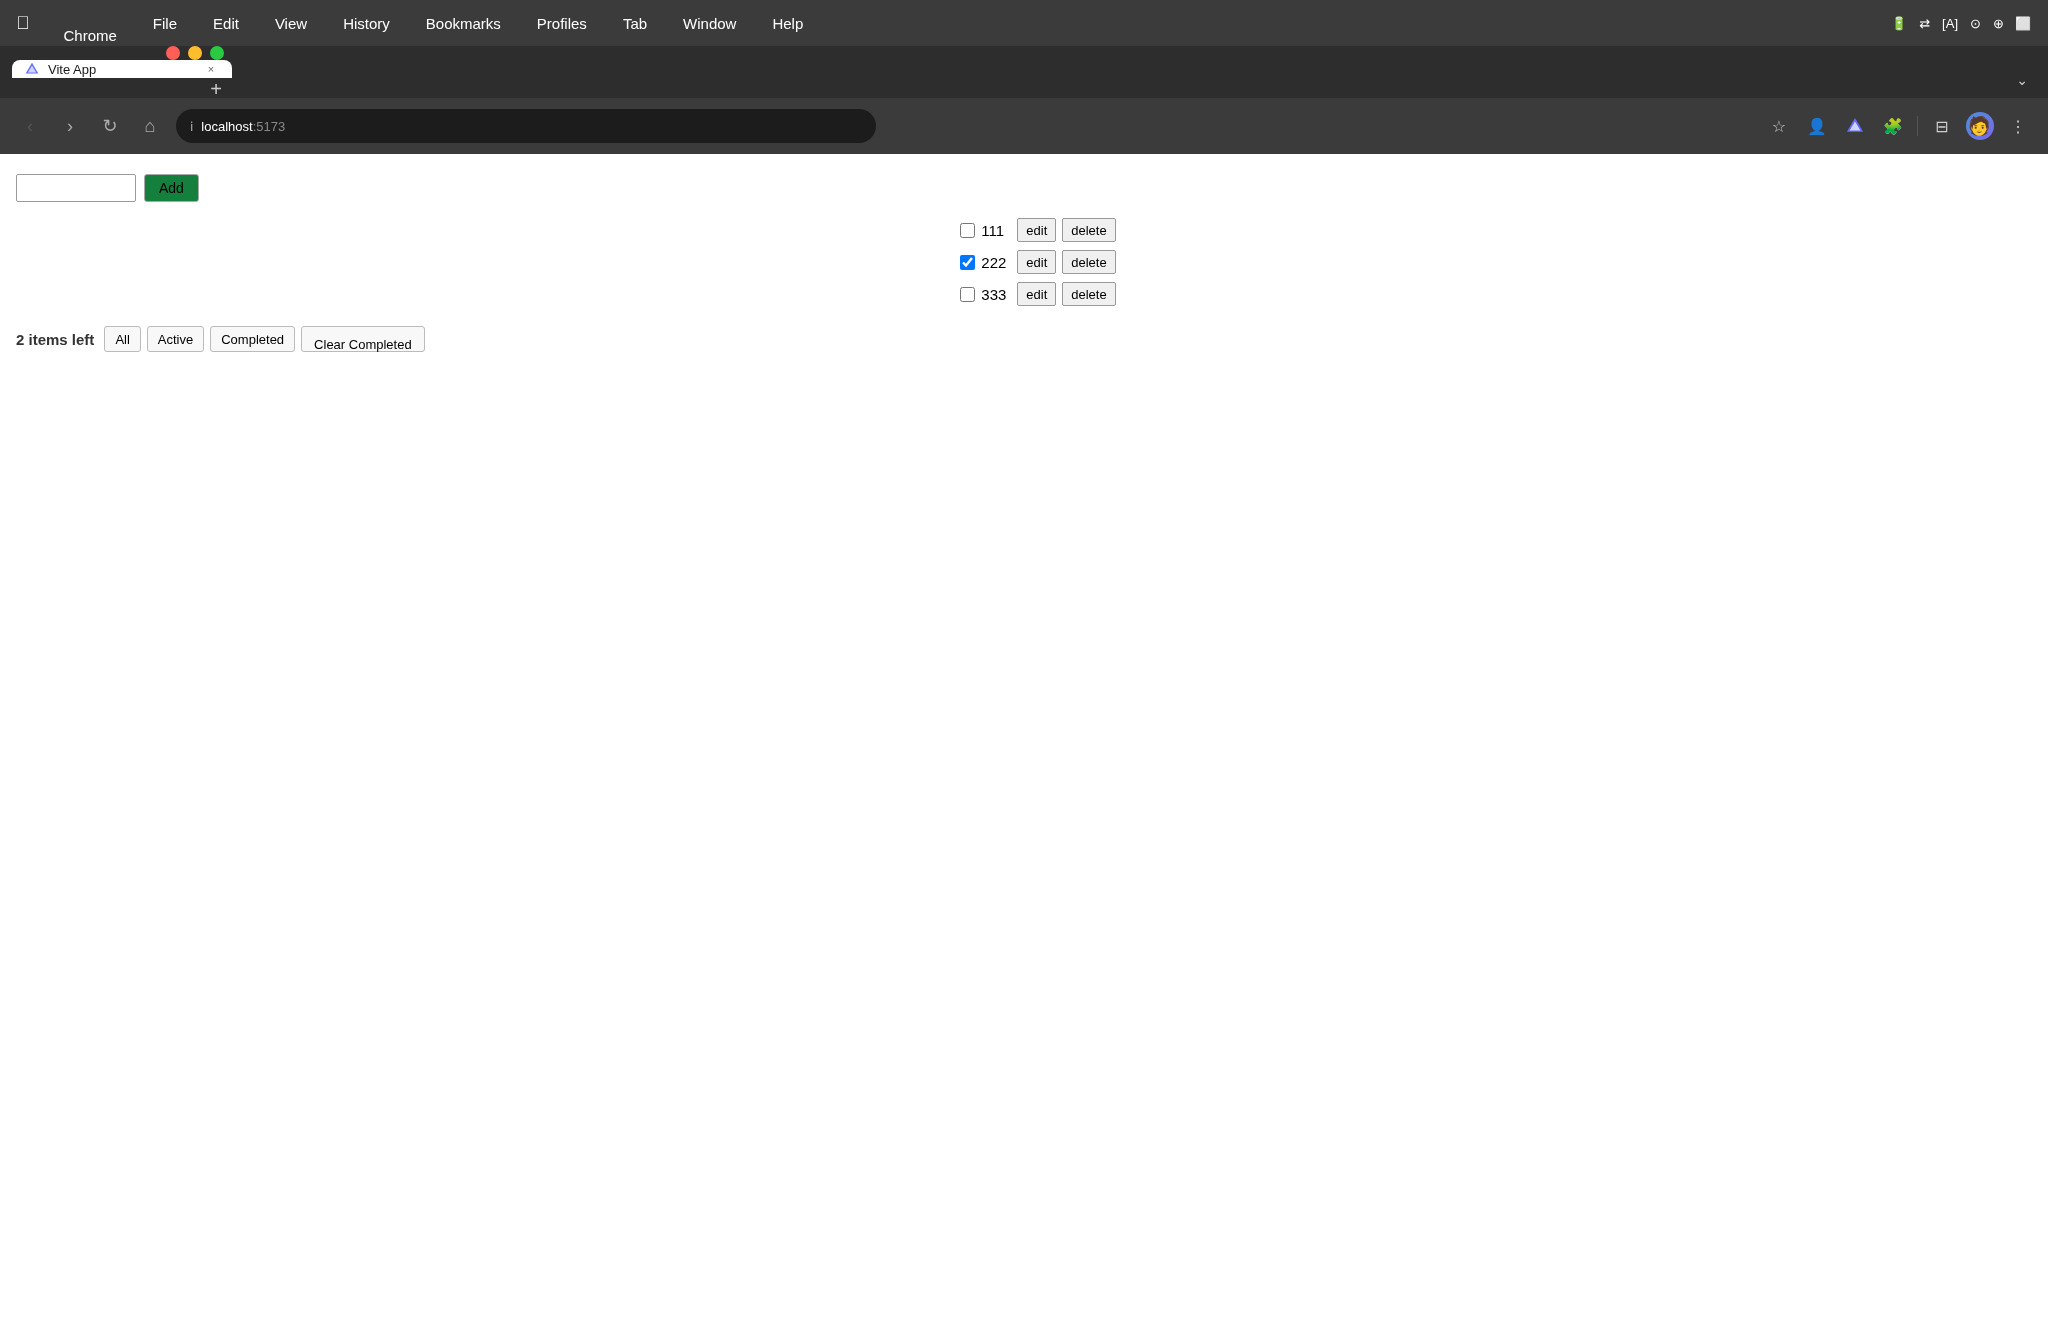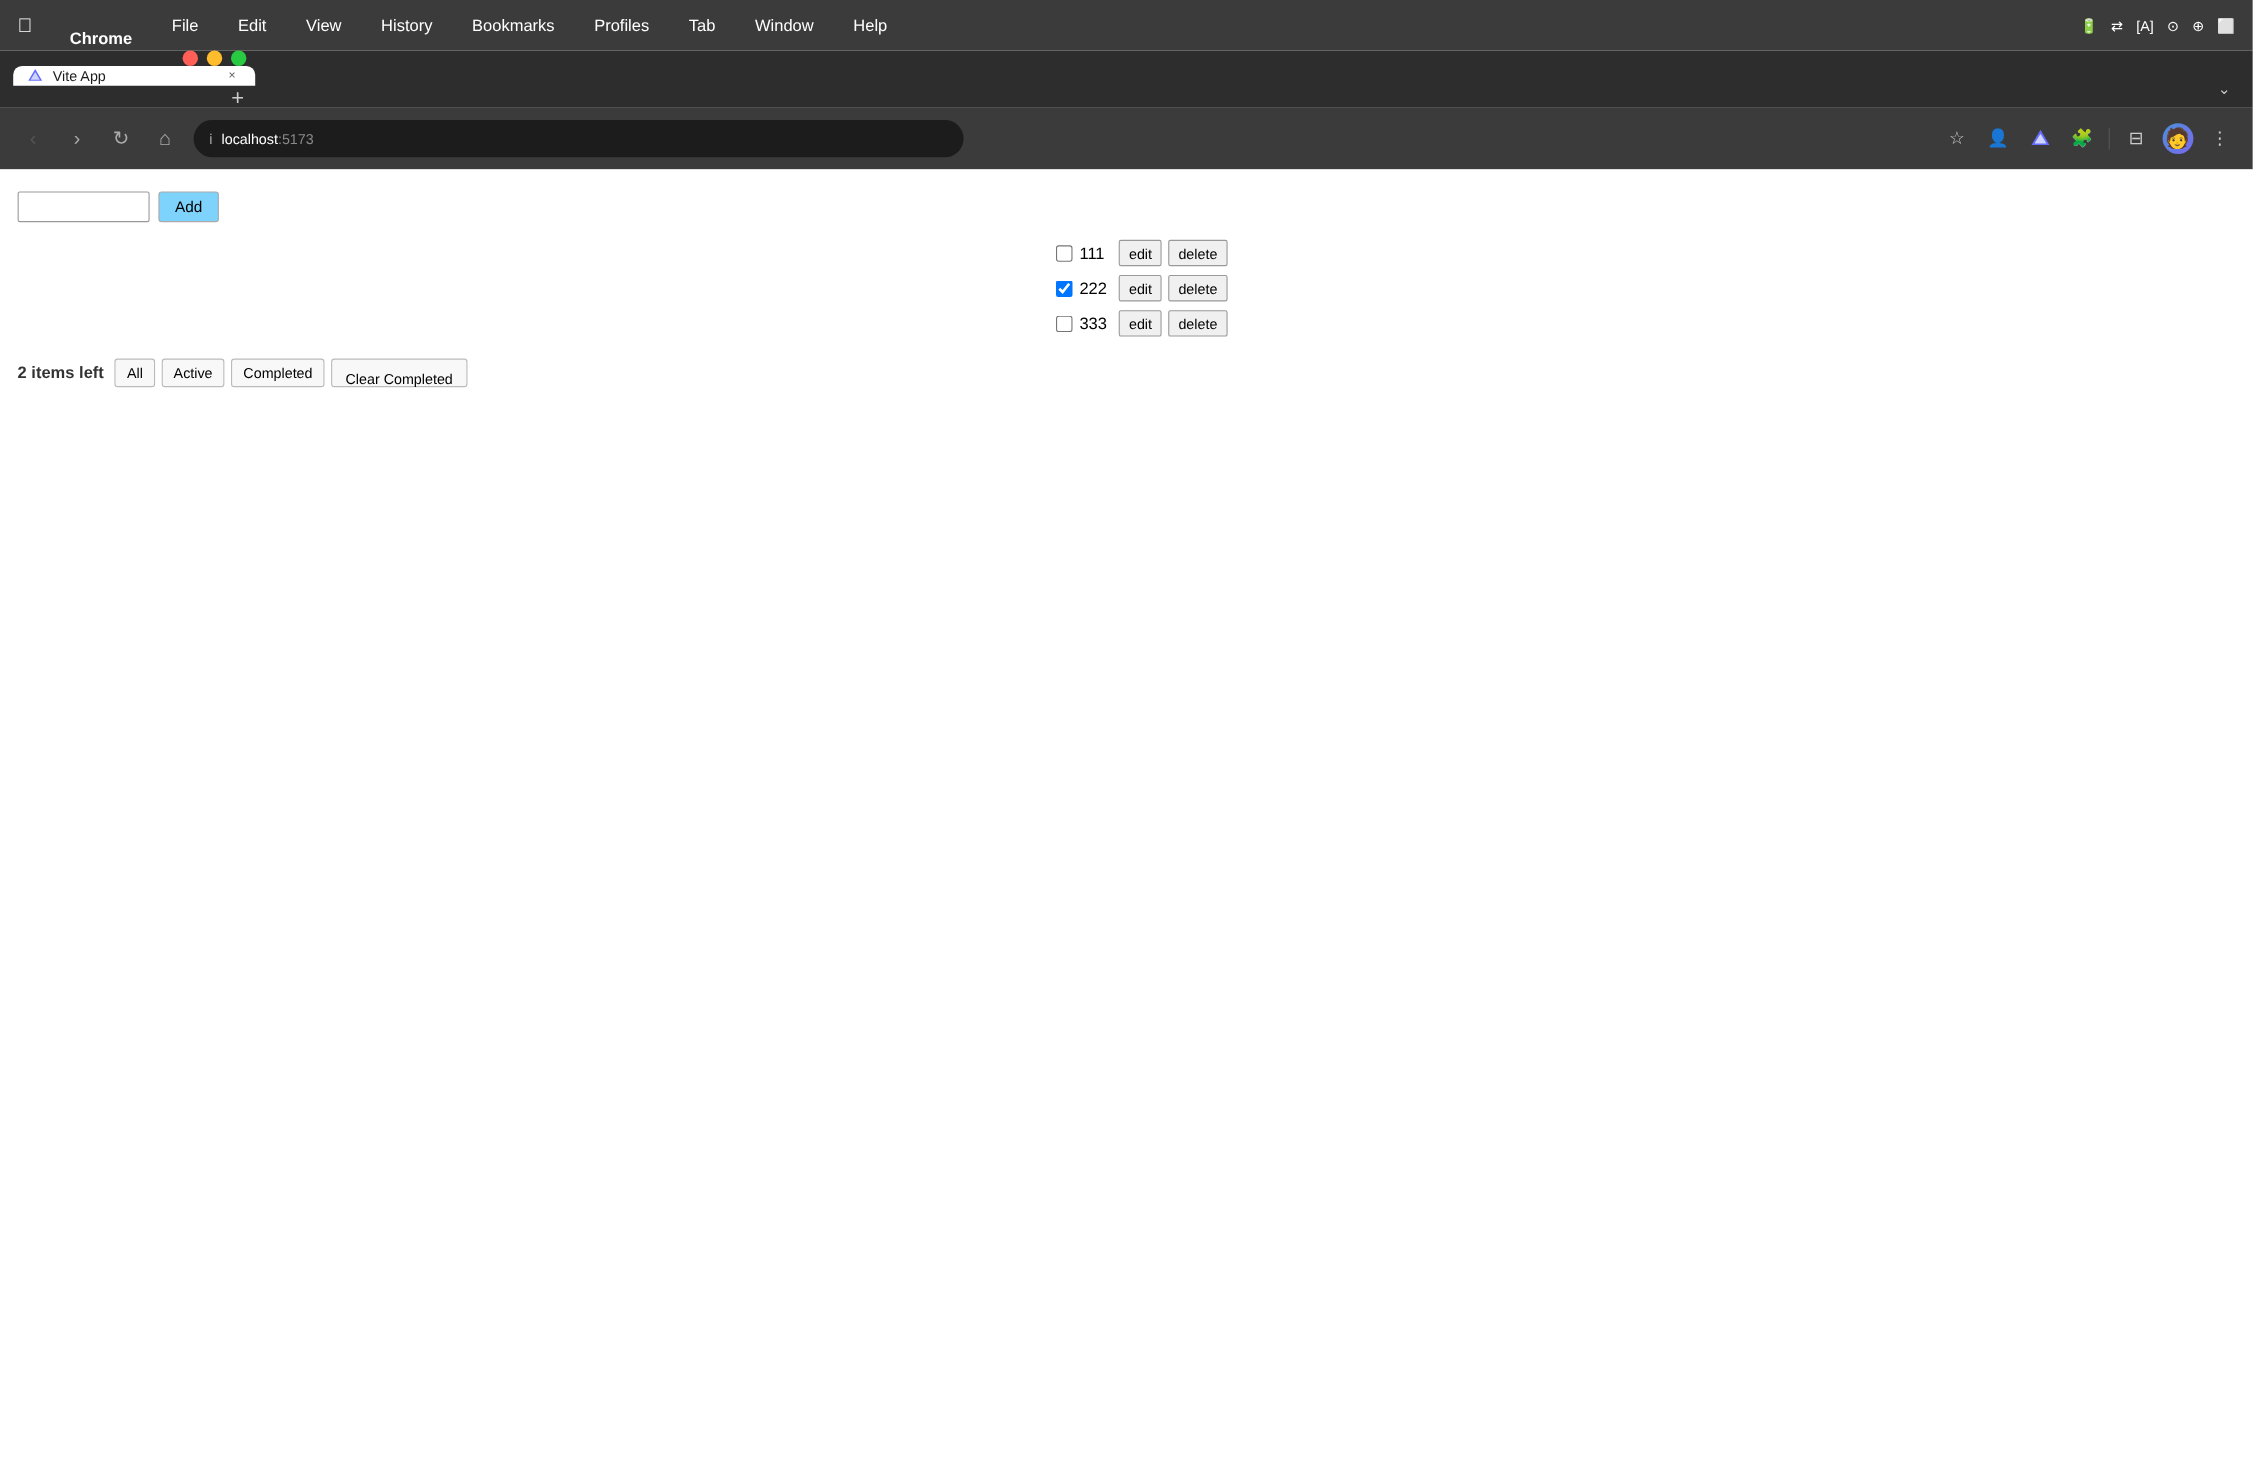--- a/index.html
+++ b/index.html
@@ -30,21 +30,21 @@
       margin-right: 4px;
     }
 
     .menubar-item {
       cursor: default;
       padding: 2px 6px;
       border-radius: 4px;
     }
 
     .menubar-item.bold {
-      font-weight: 700;
+      font-weight: 400;
       margin-top: 24px;
     }
 
     .menubar-right {
       margin-left: auto;
       display: flex;
       align-items: center;
       gap: 12px;
       font-size: 13px;
     }
@@ -279,21 +279,21 @@
       height: 28px;
       border: 1px solid #999;
       border-radius: 2px;
       padding: 0 6px;
       font-size: 14px;
     }
 
     .add-btn {
       height: 28px;
       padding: 0 14px;
-      background: #7dd3fc;
+      background: #15803d;
       border: 1px solid #aaa;
       border-radius: 3px;
       font-size: 14px;
       cursor: pointer;
     }
 
     .todo-list {
       list-style: disc;
       padding-left: 28px;
       margin-bottom: 20px;

